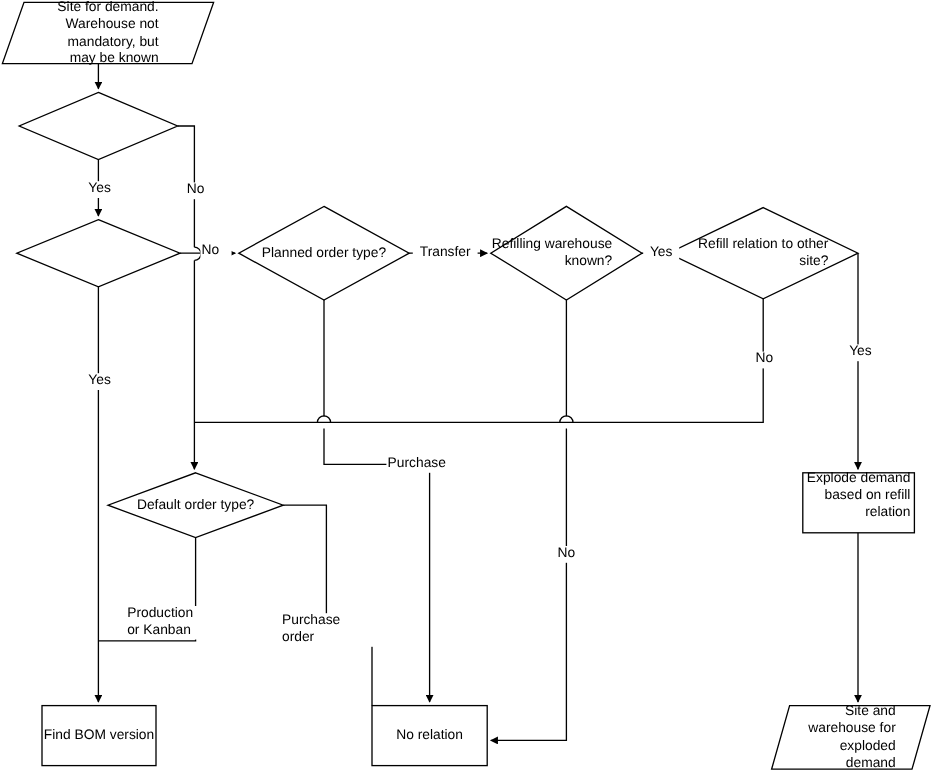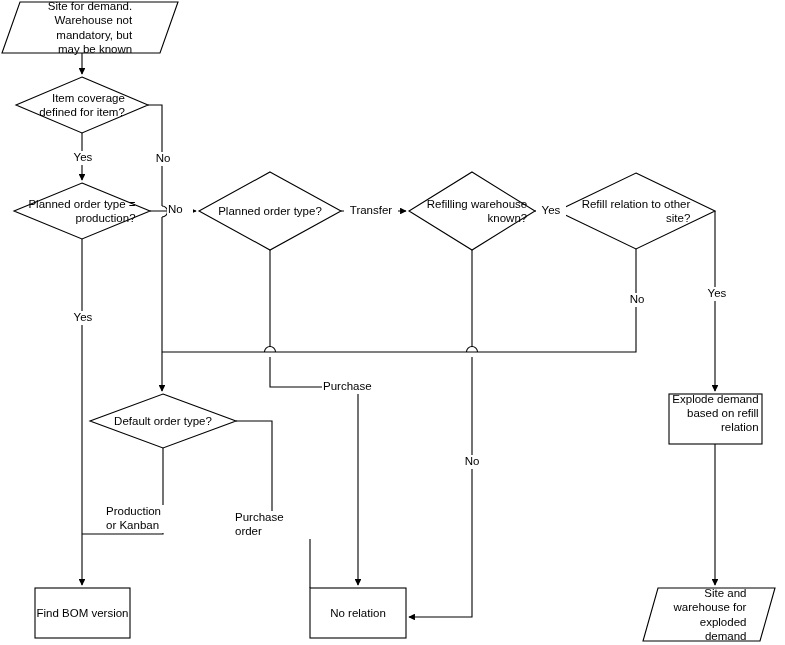--- a/index.html
+++ b/index.html
@@ -117,29 +117,25 @@
       <path d="M 163 448 L 163 534 L 82 534"></path>
 
     </g>
   </svg>
 
   <div class="node-label" style="left:20px; top:2px; width:140px; height:51px;">Site for demand.
 Warehouse not
 mandatory, but
 may be known</div>
 
-  <div class="node-label" style="left:26px; top:85px; width:112px; height:40px;">Item coverage
-defined for item?</div>
 
-  <div class="node-label" style="left:14px; top:191px; width:136px; height:40px;">Planned order type =
-production?</div>
 
   <div class="node-label" style="left:204px; top:198px; width:132px; height:26px;">Planned order type?</div>
 
-  <div class="node-label" style="left:416px; top:191px; width:122px; height:40px;">Refilling warehouse
+  <div class="node-label" style="left:399px; top:191px; width:122px; height:40px;">Refilling warehouse
 known?</div>
 
   <div class="node-label" style="left:566px; top:191px; width:140px; height:40px;">Refill relation to other
 site?</div>
 
   <div class="node-label" style="left:98px; top:408px; width:130px; height:26px;">Default order type?</div>
 
   <div class="node-label" style="left:669px; top:394px; width:93px; height:38px;">Explode demand
 based on refill
 relation</div>

